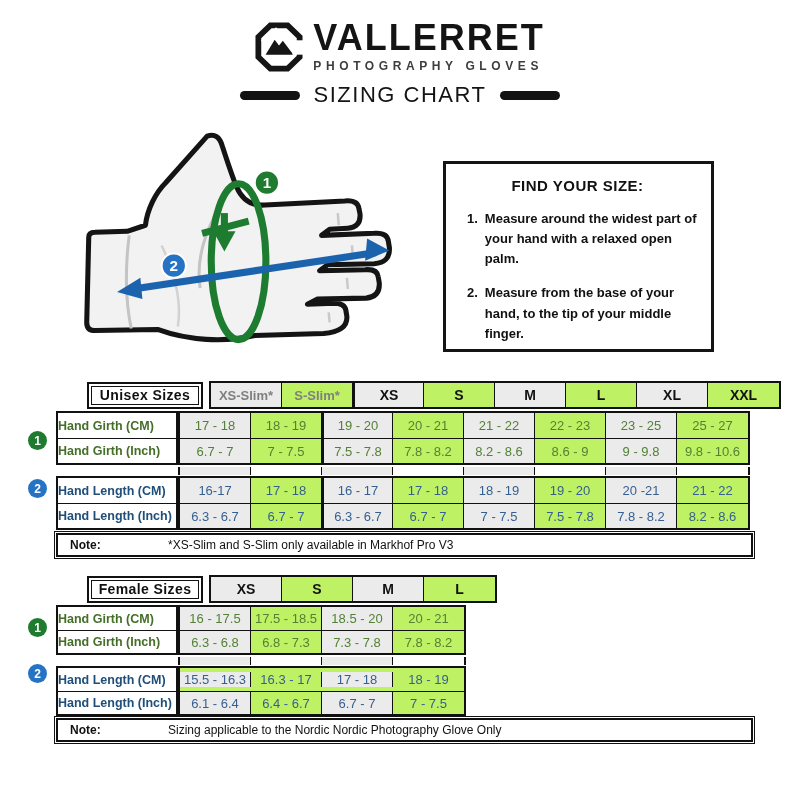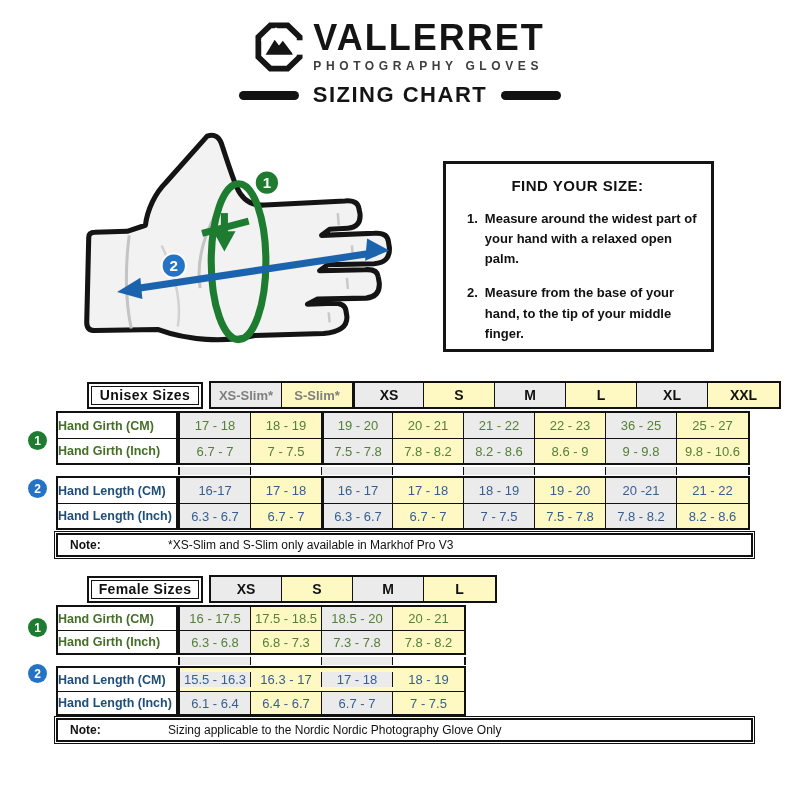--- a/index.html
+++ b/index.html
@@ -8,41 +8,41 @@
     font-family:"Liberation Sans",sans-serif;color:#111;overflow:hidden;
   }
   
   .header{position:absolute;top:20px;left:0;width:800px;text-align:center;}
   .logo-row{display:flex;justify-content:center;align-items:center;gap:10px;}
   .wordmark{text-align:left;}
   .brand-name{font-size:36px;font-weight:bold;letter-spacing:2px;line-height:1;color:#141414;}
   .brand-tag{font-size:12px;font-weight:bold;letter-spacing:4.6px;color:#3d3d3d;margin-top:3px;}
   .sizing-row{margin-top:9px;display:flex;justify-content:center;align-items:center;gap:14px;}
   .dash{width:60px;height:9px;background:#121212;border-radius:5px;}
-  .page-title{font-size:22px;font-weight:bold;letter-spacing:1.5px;color:#141414;}
+  .page-title{font-size:22px;font-weight:normal;letter-spacing:1.5px;color:#141414;}
   
   .find-box{position:absolute;left:443px;top:161px;width:271px;height:191px;
     border:3px solid #141414;box-sizing:border-box;padding:13px 10px 0 8px;background:#fff;}
   .find-title{text-align:center;font-weight:bold;font-size:15px;letter-spacing:.5px;margin-bottom:15px;}
   .step{display:flex;gap:7px;font-weight:bold;font-size:13px;line-height:1.55;margin-bottom:14px;padding-left:13px;}
   
   .hand-svg{position:absolute;left:64px;top:124px;}
   
   .size-table{position:absolute;}
   .sec{display:flex;}
   .sec-header{margin-bottom:2px;}
   .lab-col{width:122px;flex:none;box-sizing:border-box;}
   .title-wrap{display:flex;align-items:center;height:28px;margin-left:31px;}
   .title-box{margin-left:4px;width:108px;height:19px;border:1.5px solid #111;outline:2.5px solid #111;
     outline-offset:2px;display:flex;align-items:center;justify-content:center;
     font-weight:bold;font-size:14px;letter-spacing:.4px;box-sizing:border-box;background:#fff;}
   .label-box{border:2px solid #111;box-sizing:border-box;}
   .lab-row{display:flex;align-items:center;padding-left:0;font-weight:bold;font-size:12.5px;box-sizing:border-box;}
   .lab-row + .lab-row{border-top:1.5px solid #111;}
-  .grid-box{border:2px solid #111;box-sizing:border-box;display:flex;flex-direction:column;background:#fef9c3;}
+  .grid-box{border:2px solid #111;box-sizing:border-box;display:flex;flex-direction:column;background:#bef264;}
   .g-row{display:flex;}
   .g-row + .g-row .g-cell{border-top:1px solid #111;}
   .g-cell{width:71px;flex:none;display:flex;align-items:center;justify-content:center;
     font-size:13px;box-sizing:border-box;border-right:1px solid #111;}
   .g-cell:last-child{border-right:none;}
   .g-cell.hdr{font-weight:bold;font-size:14px;color:#111;}
   .g-cell.muted{color:#7f7f7f;font-size:13px;}
   .g-cell.shade{background:#ebebeb;}
   .g-cell.thick-left{border-left:2.5px solid #111;}
   .sec.green .g-cell{color:#538135;}
@@ -157,21 +157,21 @@
         <div class="lab-row" style="height: 25px;">Hand Girth (Inch)</div>
       </div>
       <div class="grid-box">
         <div class="g-row" style="height: 25px;">
           <div class="g-cell shade">17 - 18</div>
           <div class="g-cell">18 - 19</div>
           <div class="g-cell shade thick-left">19 - 20</div>
           <div class="g-cell">20 - 21</div>
           <div class="g-cell shade">21 - 22</div>
           <div class="g-cell">22 - 23</div>
-          <div class="g-cell shade">36 - 25</div>
+          <div class="g-cell shade">23 - 25</div>
           <div class="g-cell">25 - 27</div>
         </div>
         <div class="g-row" style="height: 25px;">
           <div class="g-cell shade">6.7 - 7</div>
           <div class="g-cell">7 - 7.5</div>
           <div class="g-cell shade thick-left">7.5 - 7.8</div>
           <div class="g-cell">7.8 - 8.2</div>
           <div class="g-cell shade">8.2 - 8.6</div>
           <div class="g-cell">8.6 - 9</div>
           <div class="g-cell shade">9 - 9.8</div>

